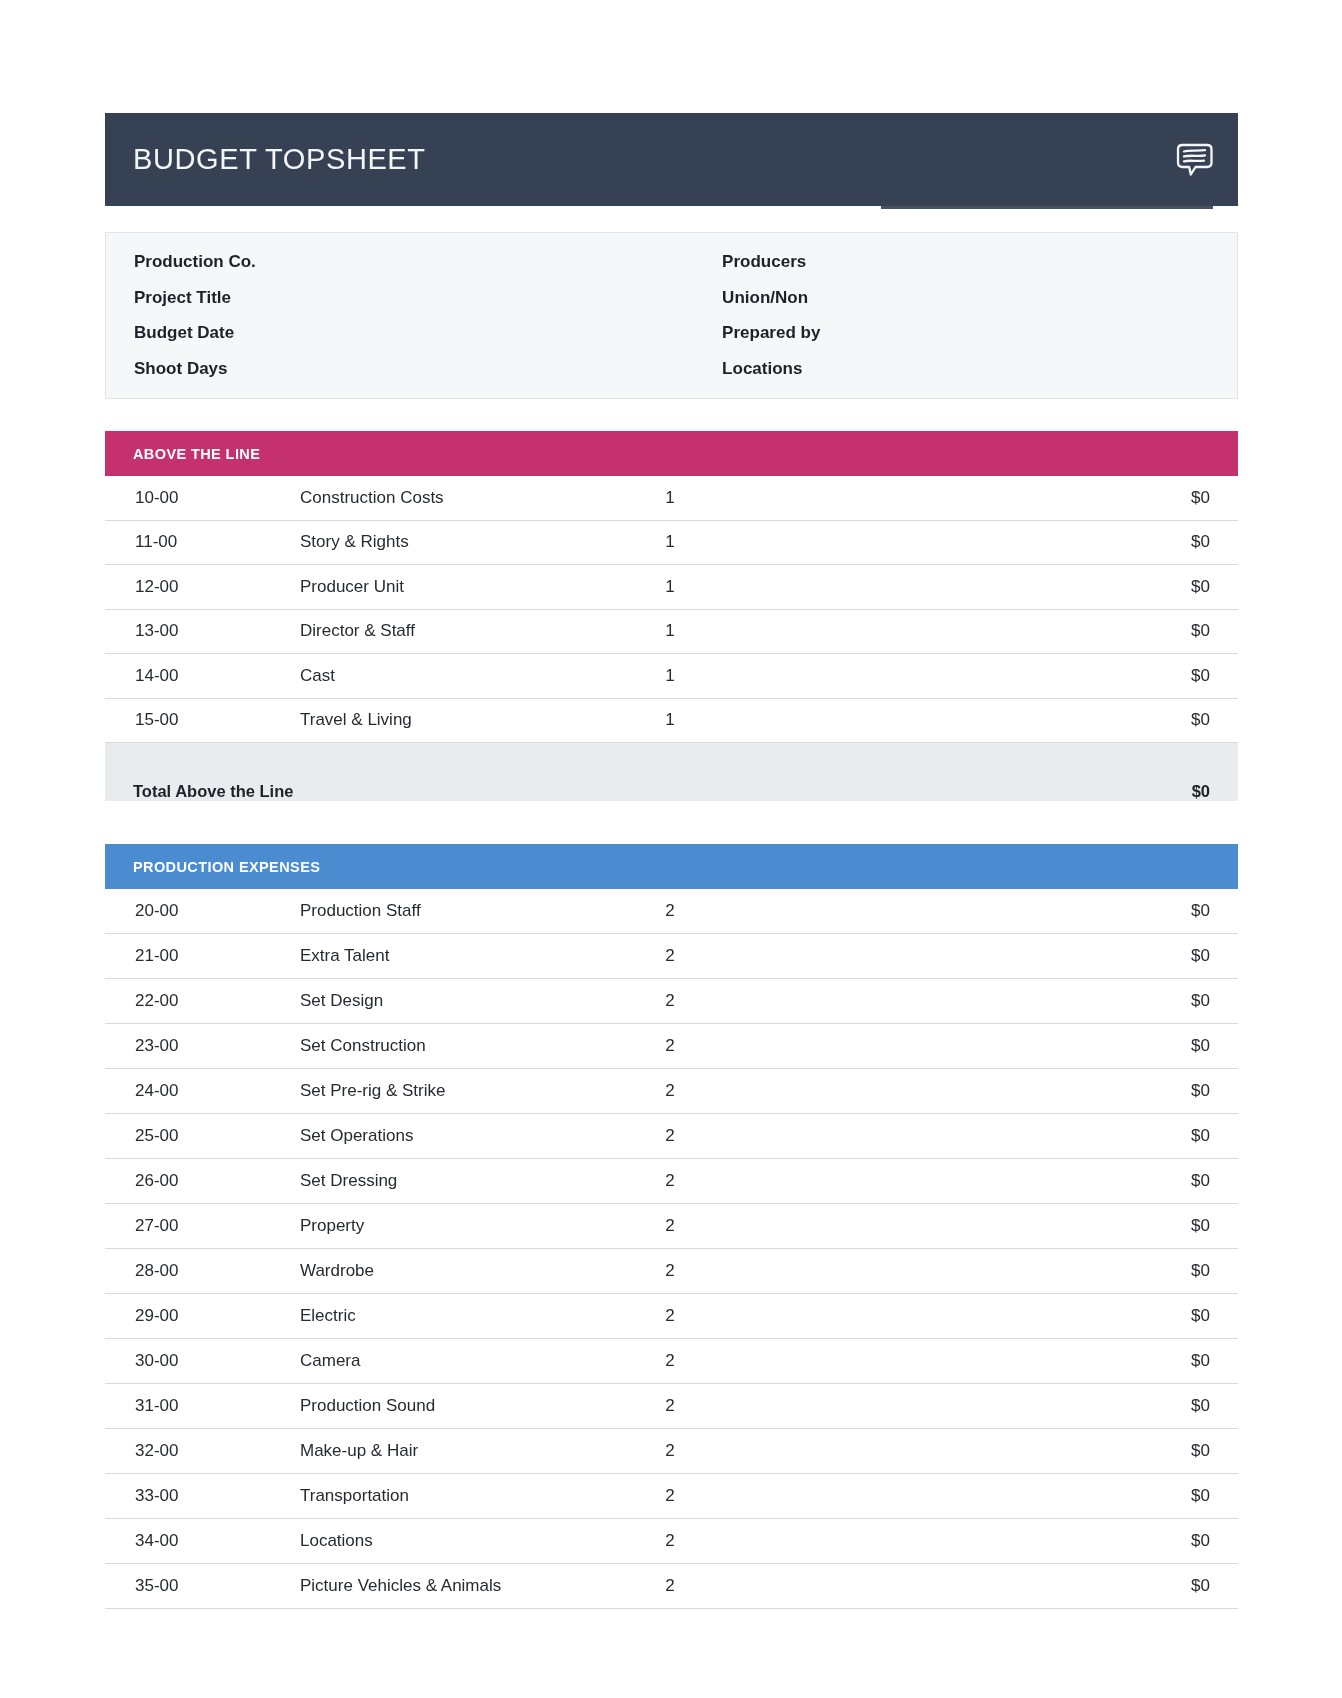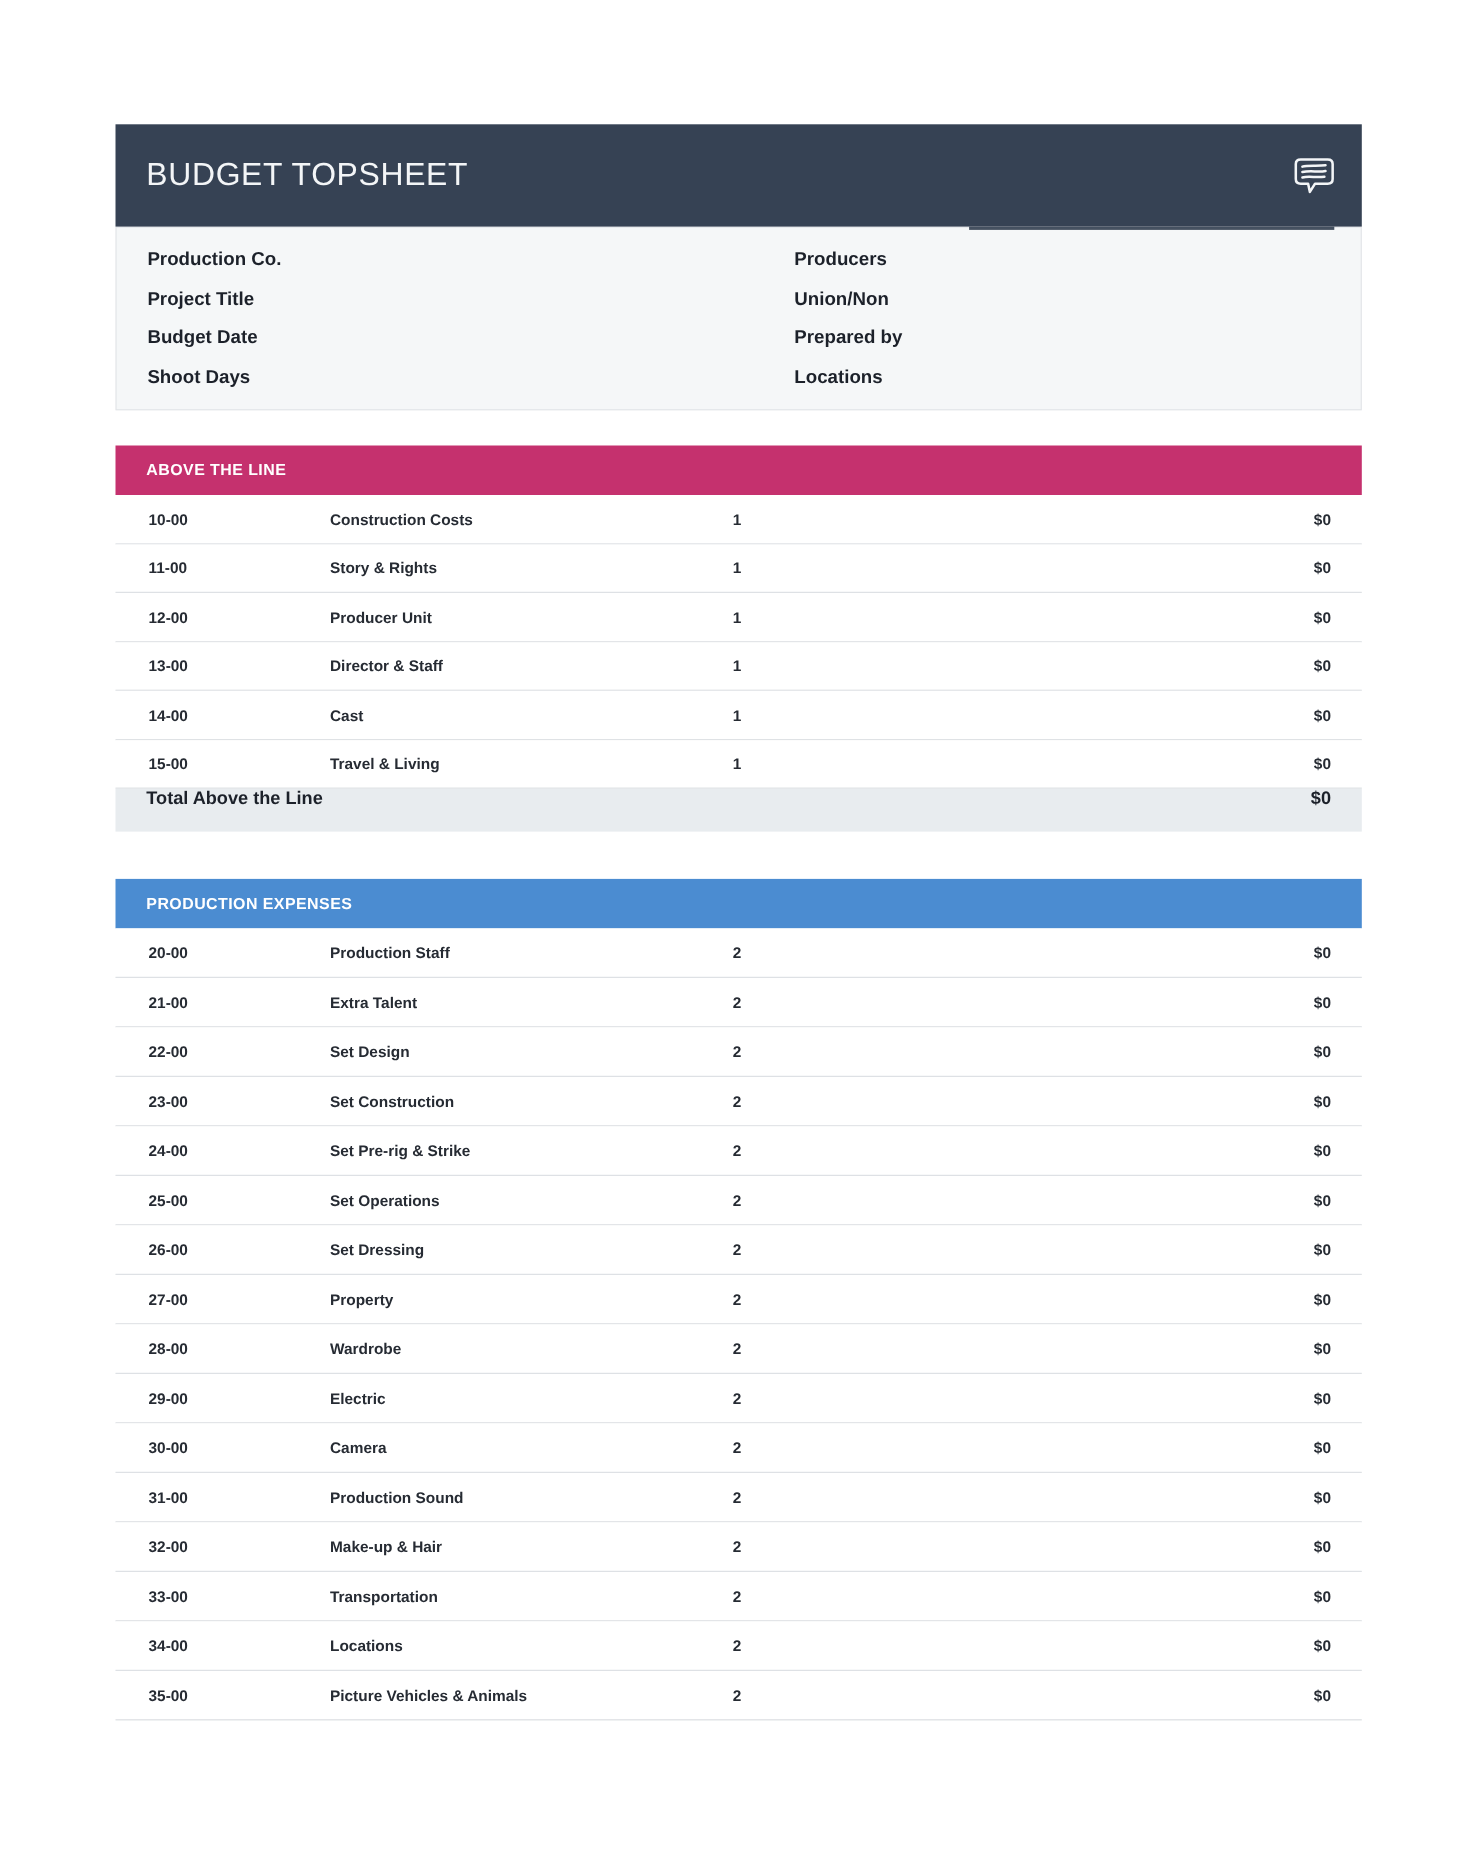--- a/index.html
+++ b/index.html
@@ -23,21 +23,21 @@
     color:#f3f5f7;
   }
   .topbar .bubble { margin-left:auto; width:40px; height:36px; display:block; }
   .topbar-step {
     position:absolute; left:776px; bottom:-3px; width:332px; height:3px;
     background:inherit; opacity:.92;
   }
 
   
   .info-box {
-    height:167px;
+    margin-top:26px; height:167px;
     border:1px solid #e1e4e8;
     display:grid; grid-template-columns:52% 48%;
     padding:11px 0;
   }
   .info-col { display:flex; flex-direction:column; }
   .info-row {
     flex:1; display:flex; align-items:center;
     padding-left:28px;
   }
   .info-label { font-size:17px; font-weight:700; color:#1c212a; }
@@ -54,32 +54,31 @@
   }
 
   
   .row {
     height:44.5px;
     display:grid;
     grid-template-columns:165px 300px 140px 1fr;
     align-items:center;
     padding:0 28px 0 30px;
     border-bottom:1px solid #d7dbdf;
-    font-size:14px; color:#262b33;
+    font-size:17px; color:#262b33;
     background:#ffffff;
-    font-weight:bold;
   }
   .rows-pe .row { height:45px; }
   .cell.page-num { text-align:center; }
   .cell.amount { text-align:right; }
 
   
   .total-row {
-    height:39px;
-    display:flex; align-items:flex-start; justify-content:space-between;
+    height:58px;
+    display:flex; align-items:flex-end; justify-content:space-between;
     padding:0 28px;
     font-size:16.5px; font-weight:700; color:#1c212a;
   }
 </style>
 </head>
 <body>
 
 <div class="page">
 
   <header class="topbar" style="background-color: rgb(54, 66, 84);">

